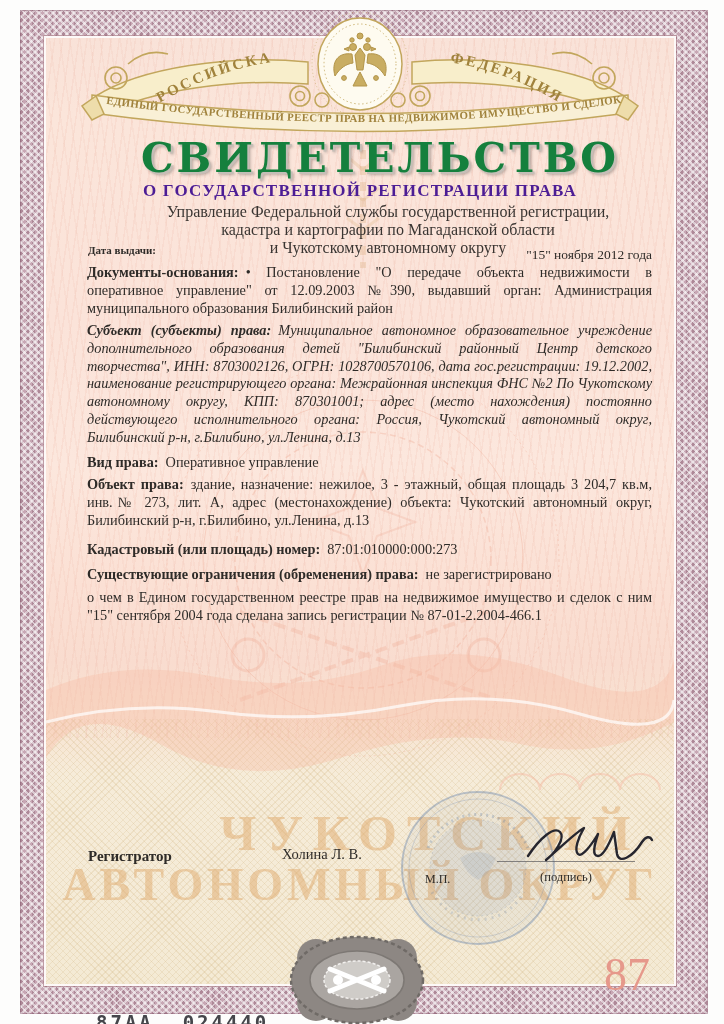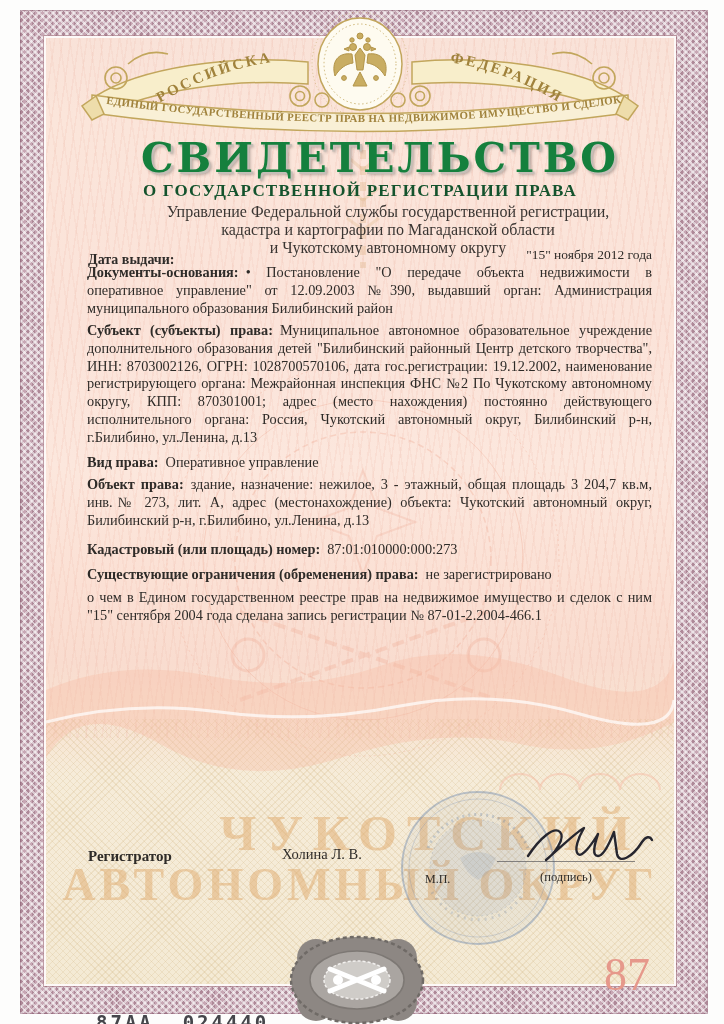--- a/index.html
+++ b/index.html
@@ -33,34 +33,34 @@
   svg{position:absolute;overflow:visible;}
   .bg-orn{left:46px;top:38px;width:628px;height:946px;z-index:1;}
   .banner{left:46px;top:30px;width:628px;height:112px;z-index:4;}
   .gold-text{fill:#a0823c;font-family:"Liberation Serif",serif;font-weight:bold;}
 
   
   .title{position:absolute;left:46px;width:668px;top:134px;z-index:5;text-align:center;
     font-family:"DejaVu Serif",serif;font-weight:bold;font-size:41px;letter-spacing:3px;
     color:#15803d;text-shadow:2px 2px 0 #c6beb7,3px 3px 3px rgba(60,50,45,.35);}
   .subtitle{position:absolute;left:46px;width:628px;top:181px;z-index:5;text-align:center;
-    font-weight:bold;font-size:17px;letter-spacing:1.2px;color:#14532d;}
+    font-weight:bold;font-size:17px;letter-spacing:1.2px;color:#4c1d95;}
   .authority{position:absolute;left:46px;width:684px;top:203px;z-index:5;text-align:center;
     font-size:16px;line-height:18px;color:#3a3532;}
 
   
-  .date-label{position:absolute;left:88px;top:252px;z-index:5;font-weight:bold;font-size:14px;}
+  .date-label{position:absolute;left:88px;top:244px;z-index:5;font-weight:bold;font-size:11px;}
   .date-value{position:absolute;left:400px;width:252px;top:247px;z-index:5;
     text-align:right;font-size:13.5px;}
 
   
   .para{position:absolute;left:87px;width:565px;margin:0;z-index:5;
     font-size:14.3px;line-height:17.8px;text-align:justify;}
   .para .lbl{font-weight:bold;margin-right:7px;}
-  .p-docs{top:264px;} .p-subj{top:322px;} .p-vid{top:454px;} .p-obj{top:476px;}
+  .p-docs{top:264px;} .p-subj{top:322px;font-style:italic;} .p-vid{top:454px;} .p-obj{top:476px;}
   .p-cad{top:541px;} .p-restr{top:566px;} .p-rec{top:589px;}
 
   
   .wm{position:absolute;z-index:2;font-family:"Liberation Serif",serif;font-weight:bold;
     color:rgba(223,170,108,.5);white-space:nowrap;}
   .wm1{left:150px;width:560px;top:804px;text-align:center;font-size:50px;letter-spacing:10px;}
   .wm2{left:46px;width:628px;top:858px;text-align:center;font-size:46px;letter-spacing:4px;}
 
   
   .registrar-label{position:absolute;left:88px;top:848px;z-index:6;font-weight:bold;font-size:15px;}

